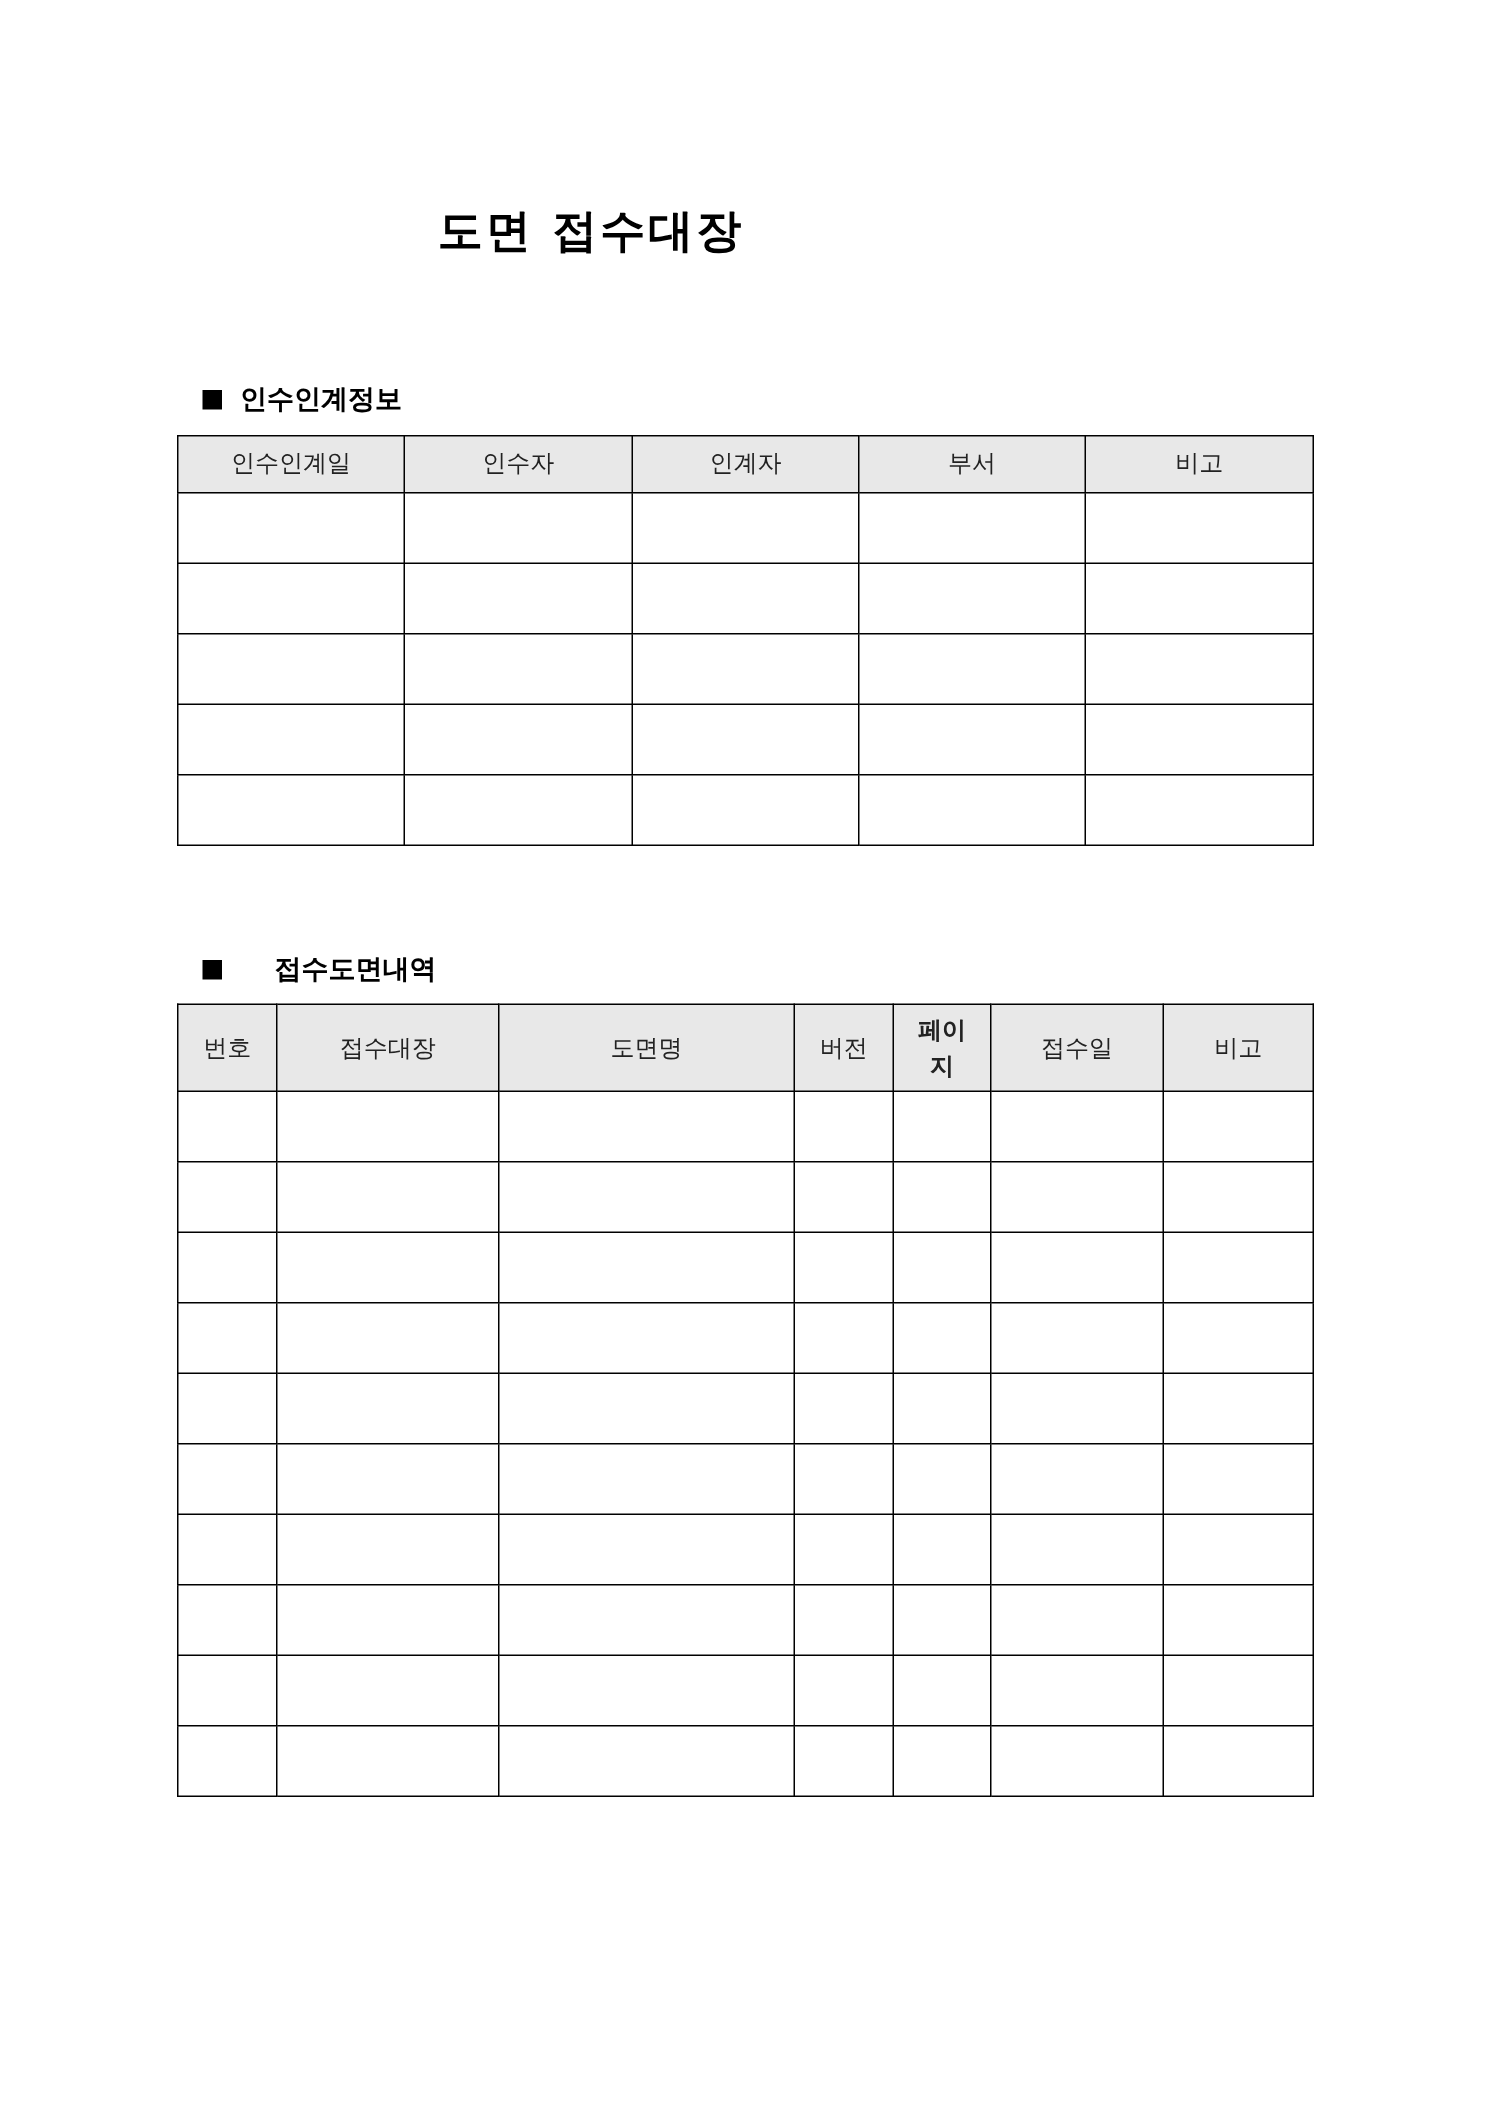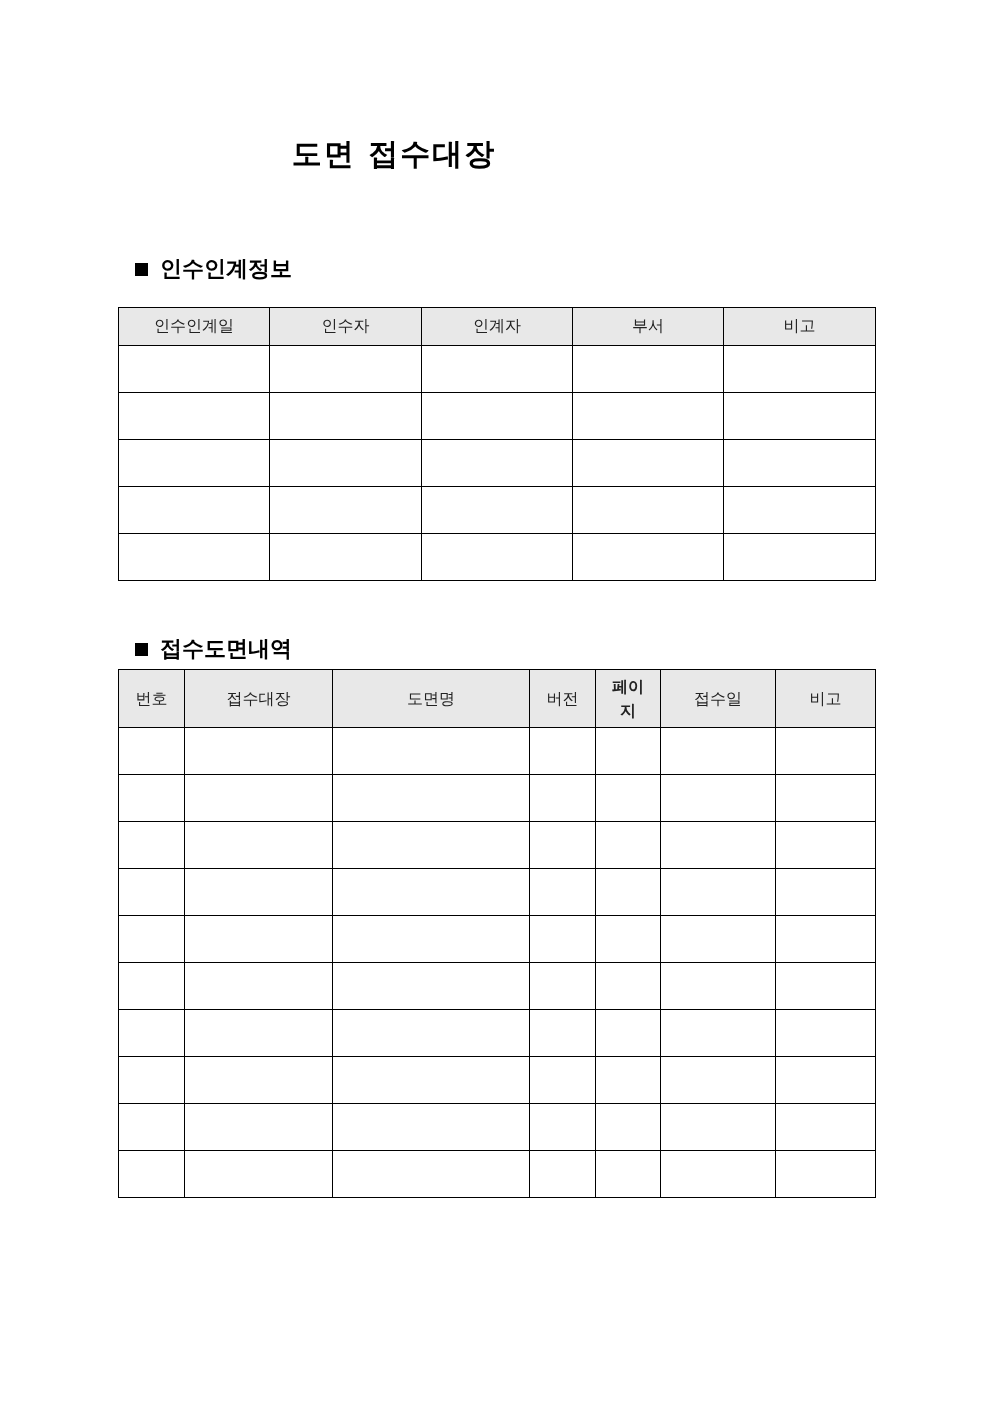--- a/index.html
+++ b/index.html
@@ -1,23 +1,23 @@
 <!DOCTYPE html>
 <html><head>
   <meta charset="utf-8">
   <style>
     html, body { margin: 0; padding: 0; background: #ffffff; }
     body { width: 992px; height: 1403px; position: relative; font-family: "DejaVu Sans", sans-serif; color: #000; }
     .title { position: absolute; top: 134px; left: 0; width: 788px; text-align: center; font-size: 30px; font-weight: bold; letter-spacing: 2px; }
-    .section { position: absolute; left: 119px; font-size: 22px; font-weight: bold; display: flex; align-items: center; padding-left: 16px; }
+    .section { position: absolute; left: 119px; font-size: 18px; font-weight: bold; display: flex; align-items: center; padding-left: 16px; }
     .section .sq { display: inline-block; width: 13px; height: 13px; background: #000; margin-right: 12px; }
     table { position: absolute; left: 118px; border-collapse: collapse; table-layout: fixed; }
     td, th { border: 1.3px solid #000; padding: 0; text-align: center; font-weight: normal; font-size: 16px; color: #222; }
     th { background: #e8e8e8; }
-    #t1 { top: 307px; width: 757px; padding-left: 39px; }
+    #t1 { top: 290px; width: 757px; padding-left: 39px; }
     #t1 th { height: 37px; }
     #t1 td { height: 46px; }
     #t2 { top: 669px; width: 757px; border-radius: 27px; }
     #t2 th { height: 57px; line-height: 24px; }
     #t2 td { height: 46px; }
   </style>
 </head>
 <body>
 
 <div class="title">도면 접수대장</div>
@@ -76,21 +76,21 @@
       <tr>
         <td></td>
         <td></td>
         <td></td>
         <td></td>
         <td></td>
       </tr>
     </tbody>
 </table>
 
-<div class="section" style="top:634px;">
+<div class="section" style="top:634px;gap:23px;">
   <span class="sq"></span>
   <span>접수도면내역</span>
 </div>
 
 <table id="t2">
   <colgroup>
     <col style="width:66px">
       <col style="width:148px">
       <col style="width:197px">
       <col style="width:66px">

